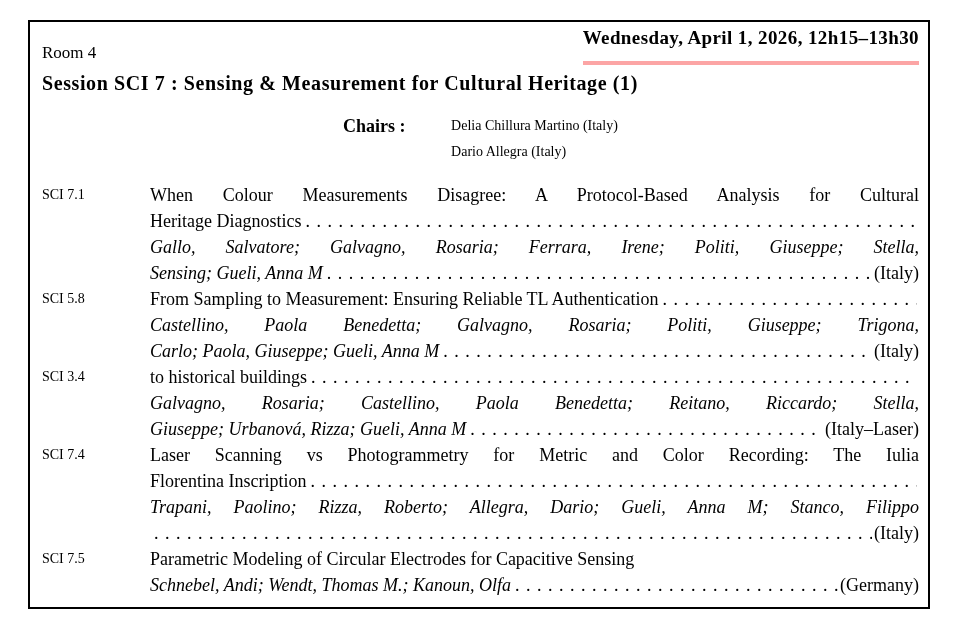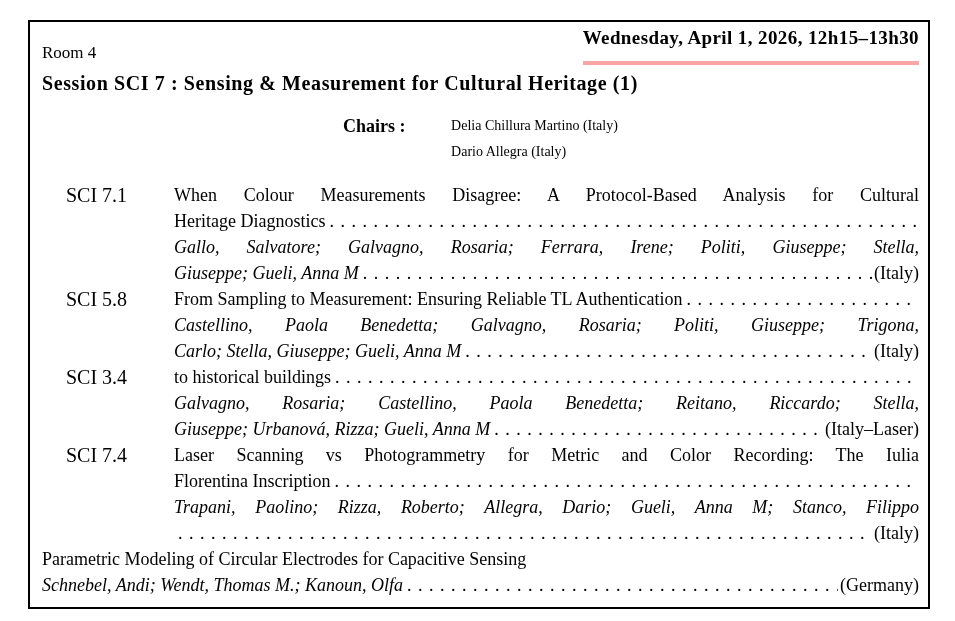--- a/index.html
+++ b/index.html
@@ -61,23 +61,22 @@
   }
   .papers {
     margin-top: 17px;
   }
   .paper {
     display: flex;
   }
   .code {
     width: 108px;
     flex-shrink: 0;
-    font-size: 20px;
-    line-height: 26px;
-    margin-left: 24px;
+    font-size: 14px;
+    line-height: 26px;
   }
   .content {
     flex: 1;
     min-width: 0;
   }
   .line {
     font-size: 18px;
     line-height: 26px;
   }
   .justify {
@@ -135,37 +134,37 @@
     <div class="paper">
       <div class="code">SCI 7.1</div>
       <div class="content">
         <div class="line justify">When Colour Measurements Disagree: A Protocol-Based Analysis for Cultural</div>
         <div class="line leader">
           <span class="lead">Heritage Diagnostics</span>
           <span class="dots">. . . . . . . . . . . . . . . . . . . . . . . . . . . . . . . . . . . . . . . . . . . . . . . . . . . . . . . . . . . . . . . . . . . . . . . . . . . . . . . . . . . . . . . . . . . . . . . . . . . . . . . . . . . . . . . . . . . . . . . . . . . . . . . . . . . . . . . . . . . . . . . . . . . . . . . . . . . . . . . . </span>
         </div>
         <div class="line justify italic">Gallo, Salvatore; Galvagno, Rosaria; Ferrara, Irene; Politi, Giuseppe; Stella,</div>
         <div class="line leader">
-          <span class="lead italic">Giuseppe; Gueli, Anna M</span>
+          <span class="lead italic">Sensing; Gueli, Anna M</span>
           <span class="dots">. . . . . . . . . . . . . . . . . . . . . . . . . . . . . . . . . . . . . . . . . . . . . . . . . . . . . . . . . . . . . . . . . . . . . . . . . . . . . . . . . . . . . . . . . . . . . . . . . . . . . . . . . . . . . . . . . . . . . . . . . . . . . . . . . . . . . . . . . . . . . . . . . . . . . . . . . . . . . . . . </span>
           <span class="tail">(Italy)</span>
         </div>
       </div>
     </div>
 
     <div class="paper">
       <div class="code">SCI 5.8</div>
       <div class="content">
         <div class="line leader">
           <span class="lead">From Sampling to Measurement: Ensuring Reliable TL Authentication</span>
           <span class="dots">. . . . . . . . . . . . . . . . . . . . . . . . . . . . . . . . . . . . . . . . . . . . . . . . . . . . . . . . . . . . . . . . . . . . . . . . . . . . . . . . . . . . . . . . . . . . . . . . . . . . . . . . . . . . . . . . . . . . . . . . . . . . . . . . . . . . . . . . . . . . . . . . . . . . . . . . . . . . . . . . </span>
         </div>
         <div class="line justify italic">Castellino, Paola Benedetta; Galvagno, Rosaria; Politi, Giuseppe; Trigona,</div>
         <div class="line leader">
-          <span class="lead italic">Carlo; Stella, Giuseppe; Gueli, Anna M</span>
+          <span class="lead italic">Carlo; Paola, Giuseppe; Gueli, Anna M</span>
           <span class="dots">. . . . . . . . . . . . . . . . . . . . . . . . . . . . . . . . . . . . . . . . . . . . . . . . . . . . . . . . . . . . . . . . . . . . . . . . . . . . . . . . . . . . . . . . . . . . . . . . . . . . . . . . . . . . . . . . . . . . . . . . . . . . . . . . . . . . . . . . . . . . . . . . . . . . . . . . . . . . . . . . </span>
           <span class="tail">(Italy)</span>
         </div>
       </div>
     </div>
 
     <div class="paper">
       <div class="code">SCI 3.4</div>
       <div class="content">
         <div class="line leader">
@@ -191,20 +190,21 @@
         </div>
         <div class="line justify italic">Trapani, Paolino; Rizza, Roberto; Allegra, Dario; Gueli, Anna M; Stanco, Filippo</div>
         <div class="line leader">
           <span class="dots">. . . . . . . . . . . . . . . . . . . . . . . . . . . . . . . . . . . . . . . . . . . . . . . . . . . . . . . . . . . . . . . . . . . . . . . . . . . . . . . . . . . . . . . . . . . . . . . . . . . . . . . . . . . . . . . . . . . . . . . . . . . . . . . . . . . . . . . . . . . . . . . . . . . . . . . . . . . . . . . . </span>
           <span class="tail">(Italy)</span>
         </div>
       </div>
     </div>
 
     <div class="paper">
+      <div class="code">SCI 7.5</div>
       <div class="content">
         <div class="line">Parametric Modeling of Circular Electrodes for Capacitive Sensing</div>
         <div class="line leader">
           <span class="lead italic">Schnebel, Andi; Wendt, Thomas M.; Kanoun, Olfa</span>
           <span class="dots">. . . . . . . . . . . . . . . . . . . . . . . . . . . . . . . . . . . . . . . . . . . . . . . . . . . . . . . . . . . . . . . . . . . . . . . . . . . . . . . . . . . . . . . . . . . . . . . . . . . . . . . . . . . . . . . . . . . . . . . . . . . . . . . . . . . . . . . . . . . . . . . . . . . . . . . . . . . . . . . . </span>
           <span class="tail">(Germany)</span>
         </div>
       </div>
     </div>
 

